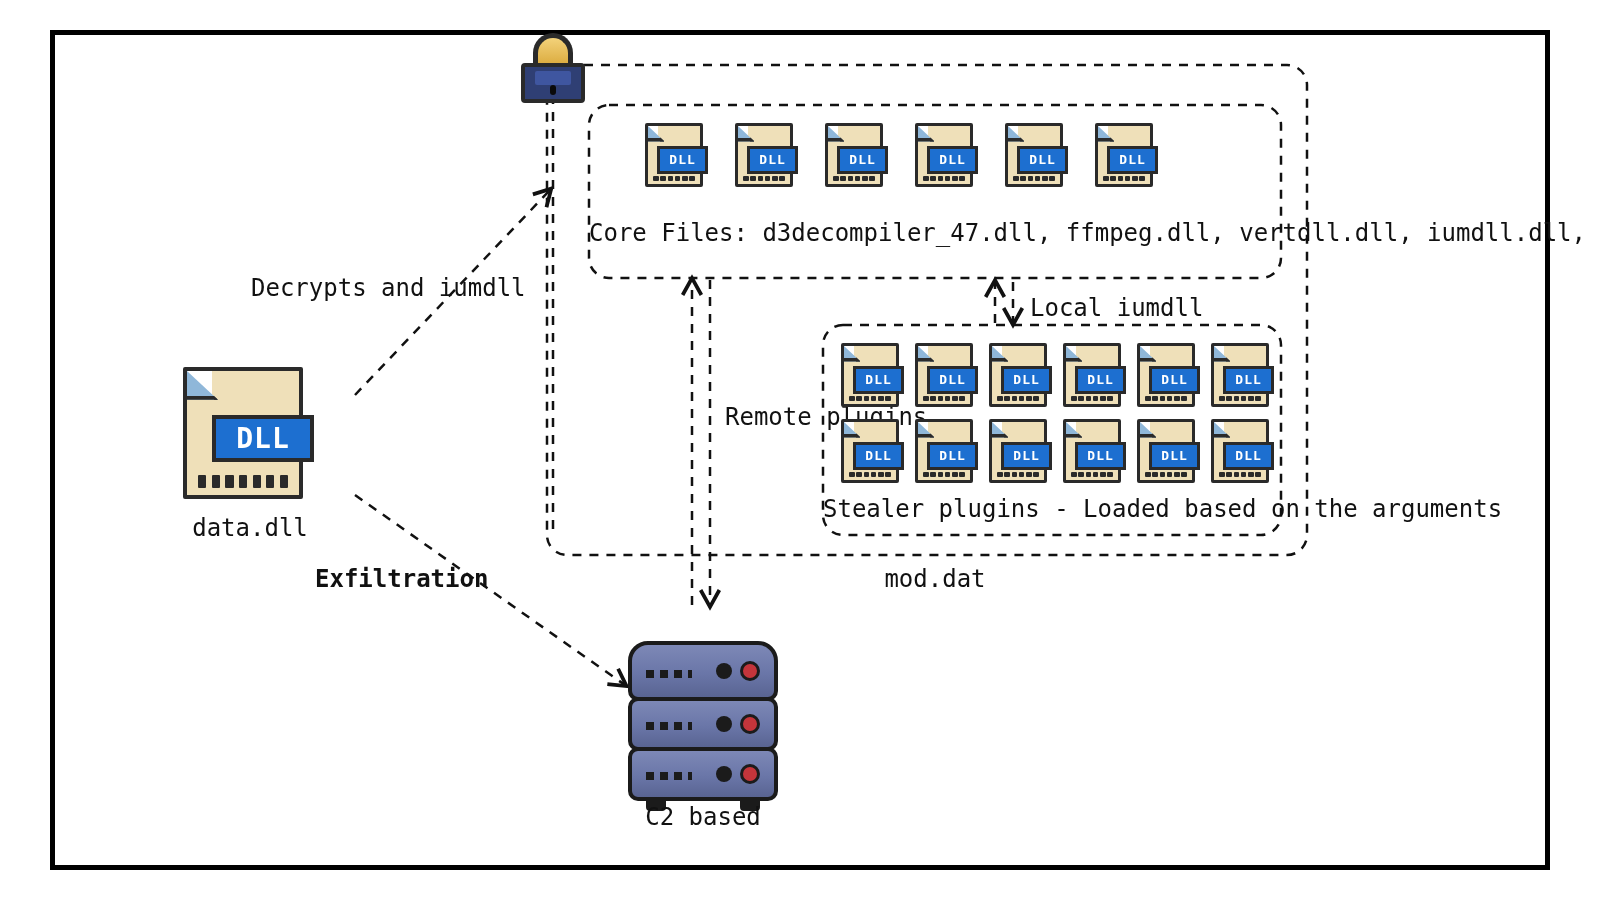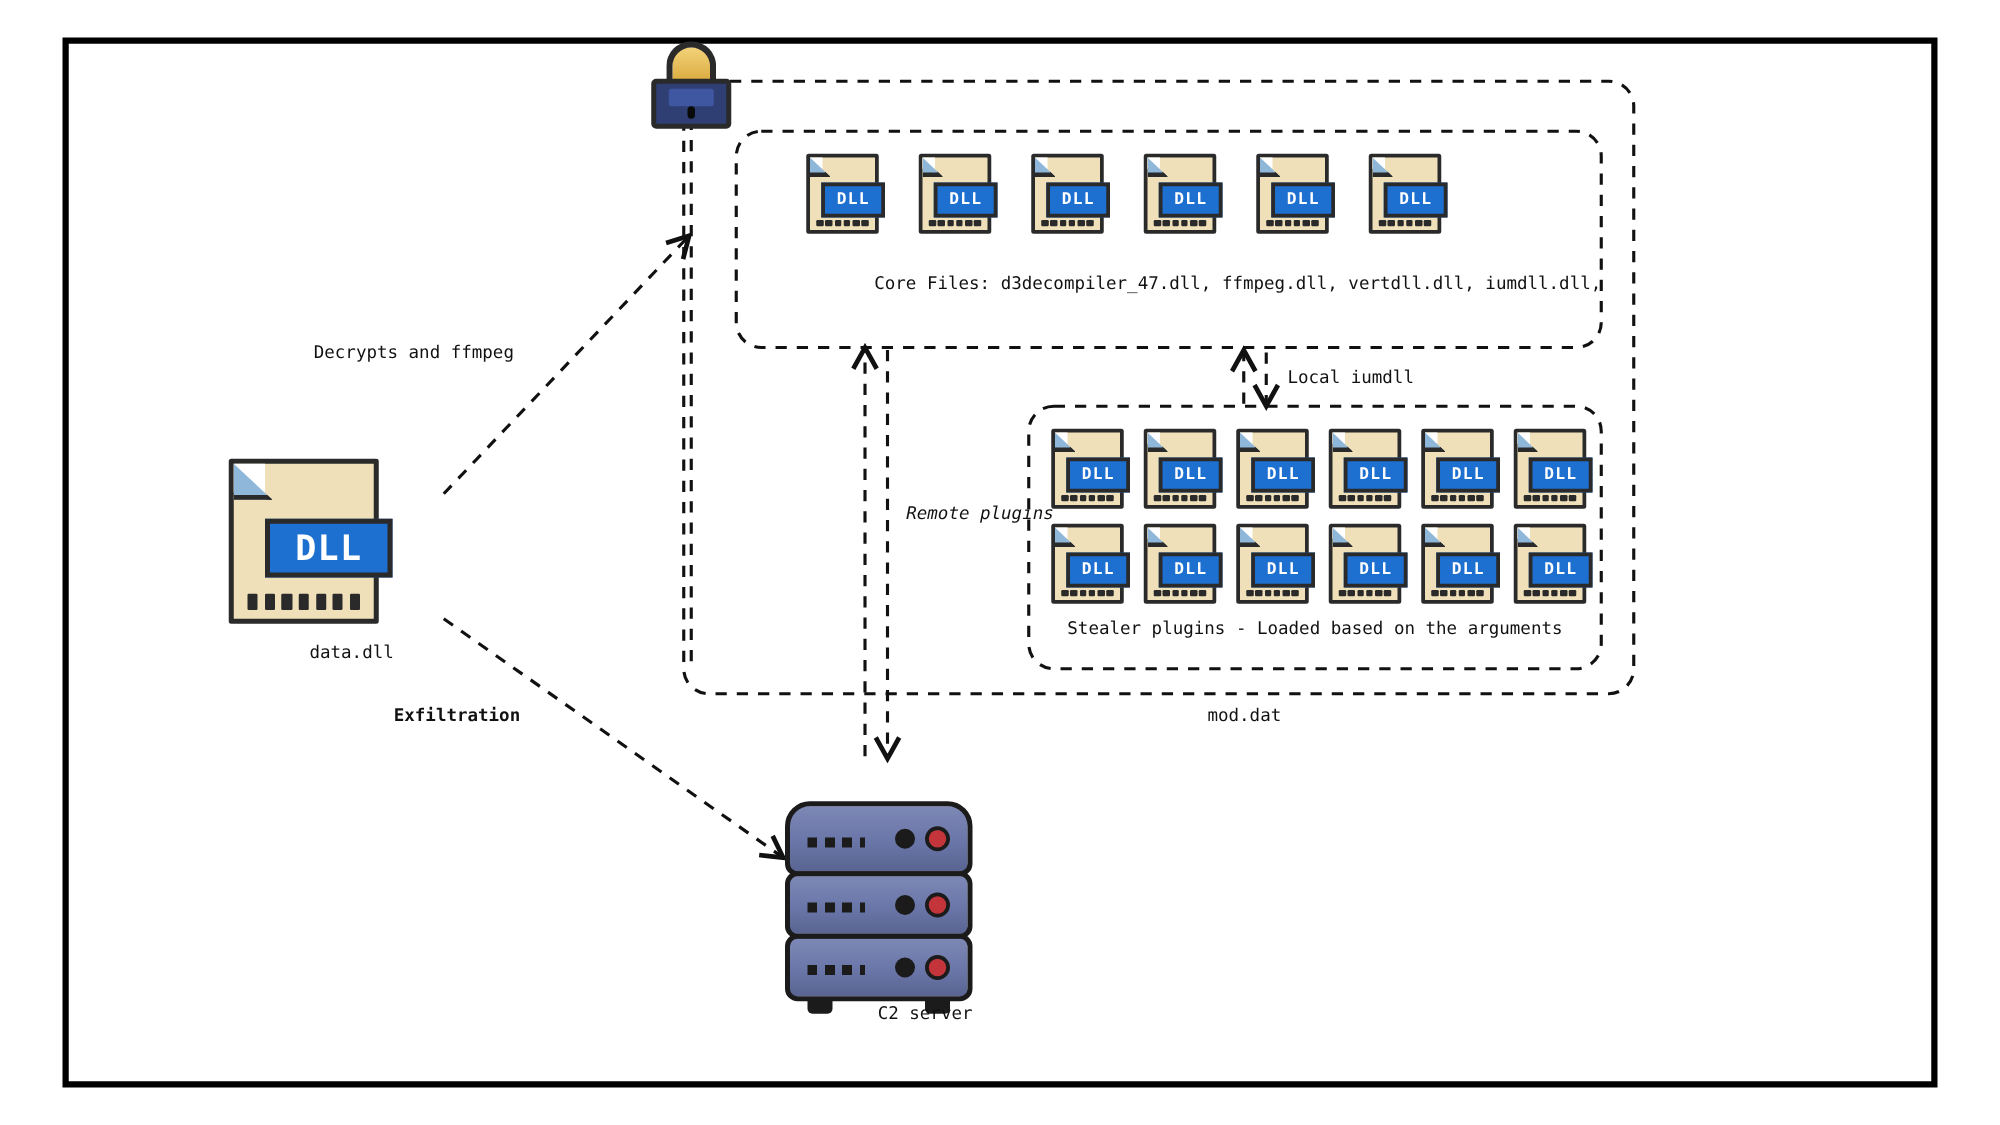--- a/index.html
+++ b/index.html
@@ -16,24 +16,24 @@
     left: 50px;
     top: 30px;
     width: 1500px;
     height: 840px;
     border: 5px solid #000;
     box-sizing: border-box;
     background: #fff;
   }
   .label {
     position: absolute;
-    font-size: 14px;
+    font-size: 24px;
     color: #111;
     white-space: pre;
-    text-align: right;
+    text-align: center;
   }
   svg { position: absolute; left: 0; top: 0; }
   
   .dll-icon {
     position: relative;
     box-sizing: border-box;
   }
   .dll-page {
     position: absolute;
     left: 0; top: 0; right: 0; bottom: 0;
@@ -257,23 +257,23 @@
             <span></span>
             <span></span>
             <span></span>
           </div>
       </div>
       <div class="dll-badge">DLL</div>
     </div>
   </div>
   <div class="label" style="left:130px; top:479px; width:130px;">data.dll</div>
 
-  <div class="label" style="left:196px; top:239px;">Decrypts and ffmpeg</div>
+  <div class="label" style="left:196px; top:239px;">Decrypts and iumdll</div>
   <div class="label" style="left:260px; top:530px;font-weight:bold;">Exfiltration</div>
-  <div class="label" style="left:670px; top:368px;font-style:italic;">Remote plugins</div>
+  <div class="label" style="left:670px; top:368px;">Remote plugins</div>
   <div class="label" style="left:975px; top:259px;">Local iumdll</div>
 
   <div class="dll-row" id="core-row" style="left: 590px; top: 88px; gap: 32px;">
       <div class="dll-icon dll-small">
         <div class="dll-page">
           <div class="dll-dots">
             <span></span>
             <span></span>
             <span></span>
             <span></span>
@@ -517,15 +517,15 @@
 
   <div class="server" style="left:573px; top:610px;">
     <div class="unit"></div>
     <div class="unit"></div>
     <div class="unit"></div>
     <div class="foot">
         <span></span>
         <span></span>
       </div>
   </div>
-  <div class="label" style="left:573px; top:768px; width:150px;">C2 server</div>
+  <div class="label" style="left:573px; top:768px; width:150px;">C2 based</div>
 
 </div>
 
 </body></html>

